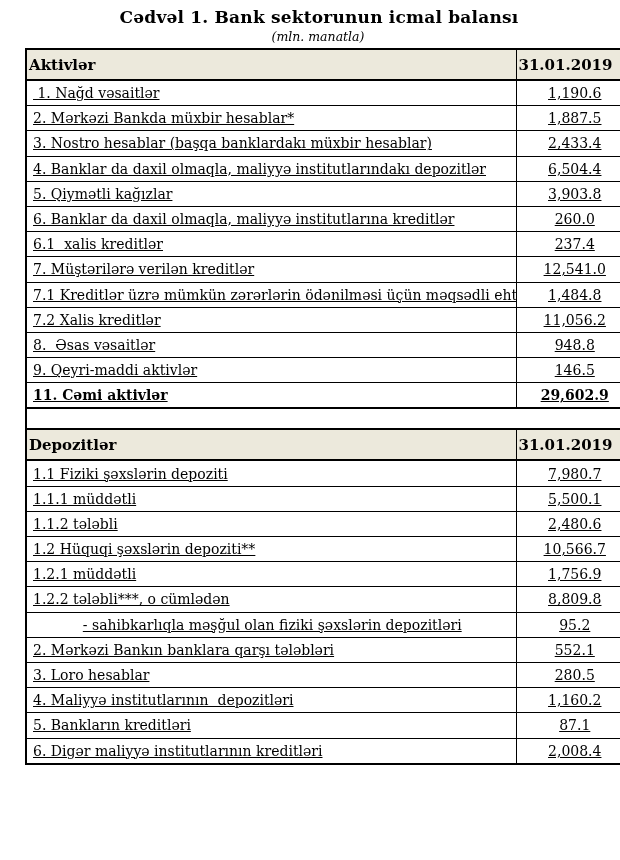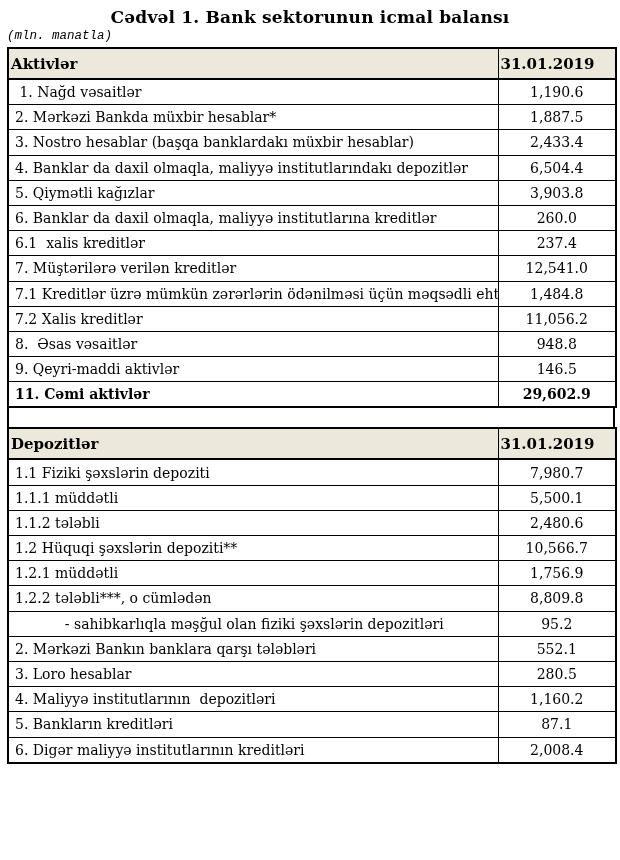--- a/index.html
+++ b/index.html
@@ -8,34 +8,33 @@
     --text:#000000;
   }
   html,body{margin:0;padding:0;}
   body{
     width:620px;height:860px;
     background:#ffffff;
     color:var(--text);
     font-family:"DejaVu Serif","Liberation Serif",serif;
     overflow:hidden;
   }
-  .page{padding:0 7px 0 7px;}
+  .page{padding:0 7px 0 13px;margin-left:12px;}
   .doc-title{
     text-align:center;
     font-weight:bold;
     font-size:17px;
     margin:7px 0 2px 0;
     letter-spacing:0.2px;
   }
   .unit-note{
-    text-align:left;
+    text-align:center;
     font-style:italic;
     font-size:12.5px;
     margin:0 2px 4px 0;
-    font-family:Liberation Mono, monospace;
   }
   table.bal{
     border-collapse:collapse;
     table-layout:fixed;
     width:608px;
     border:2px solid var(--border);
   }
   table.bal col.c-label{width:490px;}
   table.bal col.c-value{width:118px;}
   table.bal th, table.bal td{
@@ -50,20 +49,21 @@
     font-size:15px;
     text-align:left;
     height:27px;
     padding:1px 2px;
   }
   table.bal thead th{border-bottom:2px solid var(--border);}
   table.bal td{
     height:24.2px;
     padding:0 4px 0 6px;
     white-space:pre;
+    text-decoration:underline;
   }
   table.bal td.val{
     text-align:center;
     padding:0 2px;
   }
   tr.bold td{font-weight:bold;}
   td.ind{padding-left:32px;}
   td.ctr{text-align:center;padding-left:4px;}
   .table-gap{
     width:604px;

